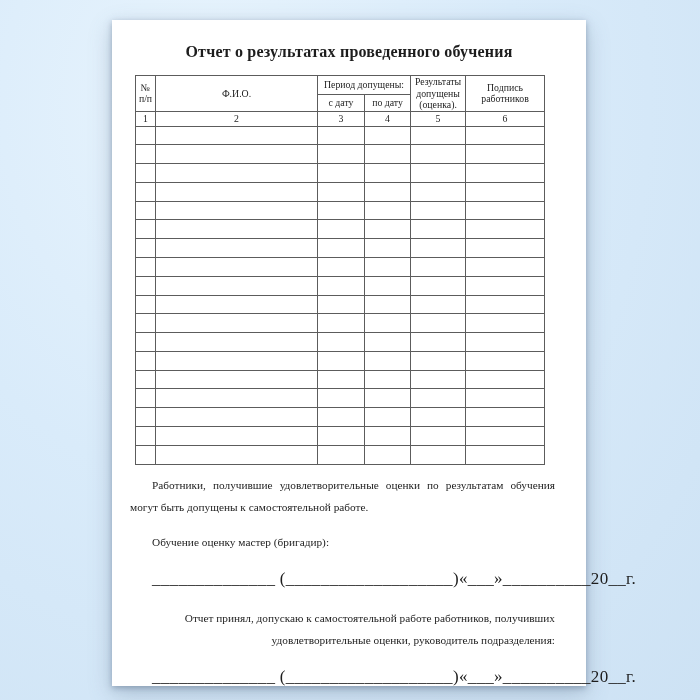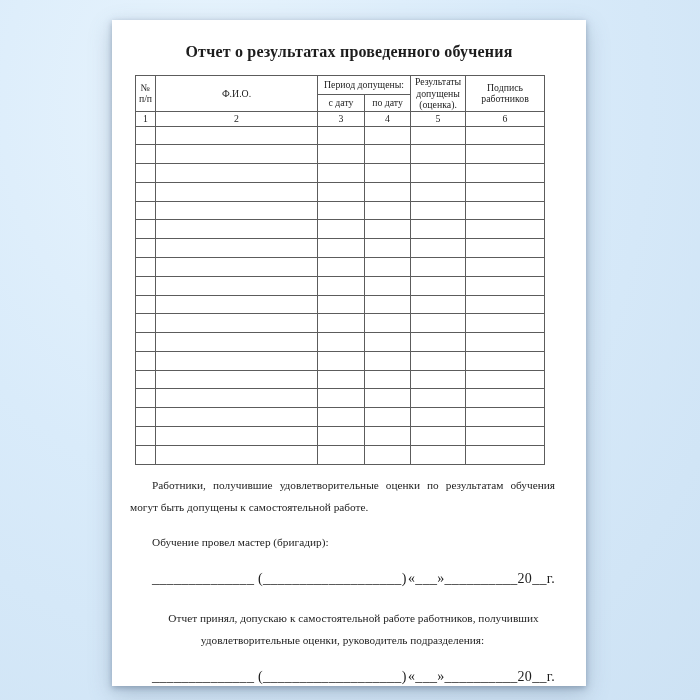--- a/index.html
+++ b/index.html
@@ -59,28 +59,28 @@
     line-height: 22px;
   }
   p.para {
     margin: 0;
     text-align: justify;
   }
   p.indent { text-indent: 22px; }
   p.first-para { margin-top: 9px; }
   p.p2 { margin-top: 2px; }
   p.caption { margin-top: 13px; text-align: left; }
-  p.accept { margin-top: 17px; text-align: center; }
+  p.accept { margin-top: 17px; text-align: right; }
   .sigrow {
     display: flex;
     justify-content: space-between;
     margin-top: 15px;
     margin-left: 22px;
     white-space: nowrap;
-    font-size: 14px;
+    font-size: 17px;
     letter-spacing: 0.3px;
   }
 </style>
 </head>
 <body>
 
 <div class="bg">
   <div class="paper">
 
     <div class="title">Отчет о результатах проведенного обучения</div>
@@ -259,21 +259,21 @@
             <td></td>
             <td></td>
             <td></td>
           </tr>
         </tbody>
     </table>
 
     <div class="content">
       <p class="para indent first-para">Работники, получившие удовлетворительные оценки по результатам обучения могут быть допущены к самостоятельной работе.</p>
 
-      <p class="para indent caption">Обучение провел мастер (бригадир):</p>
+      <p class="para indent caption">Обучение оценку мастер (бригадир):</p>
       <div class="sigrow">
         <span>______________ (___________________)</span>
         <span>«___»__________20__г.</span>
       </div>
 
       <p class="para indent accept">Отчет принял,  допускаю к самостоятельной работе работников, получивших удовлетворительные оценки,  руководитель подразделения:</p>
       <div class="sigrow">
         <span>______________ (___________________)</span>
         <span>«___»__________20__г.</span>
       </div>

